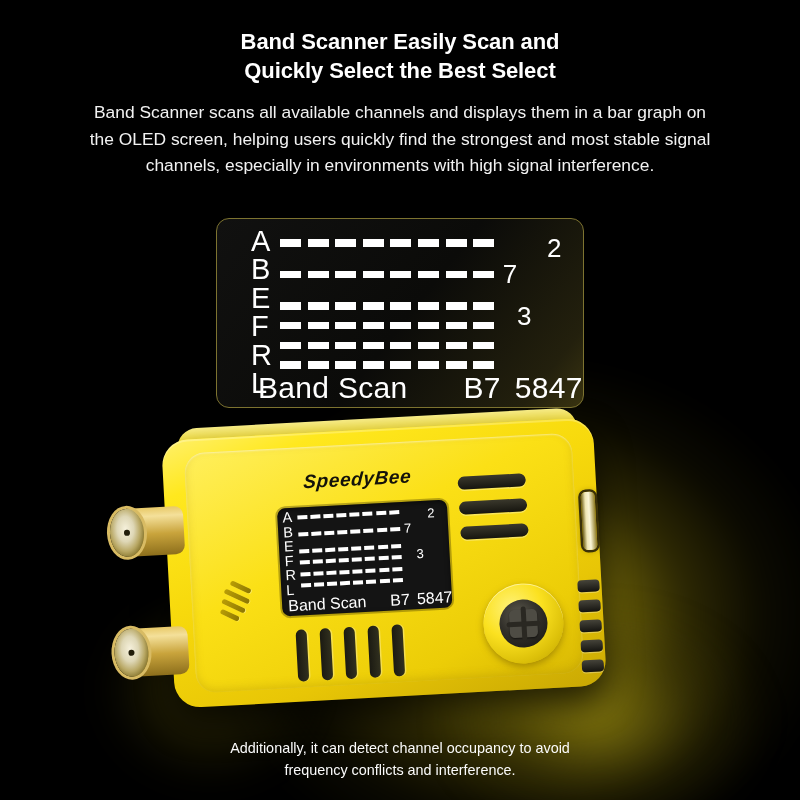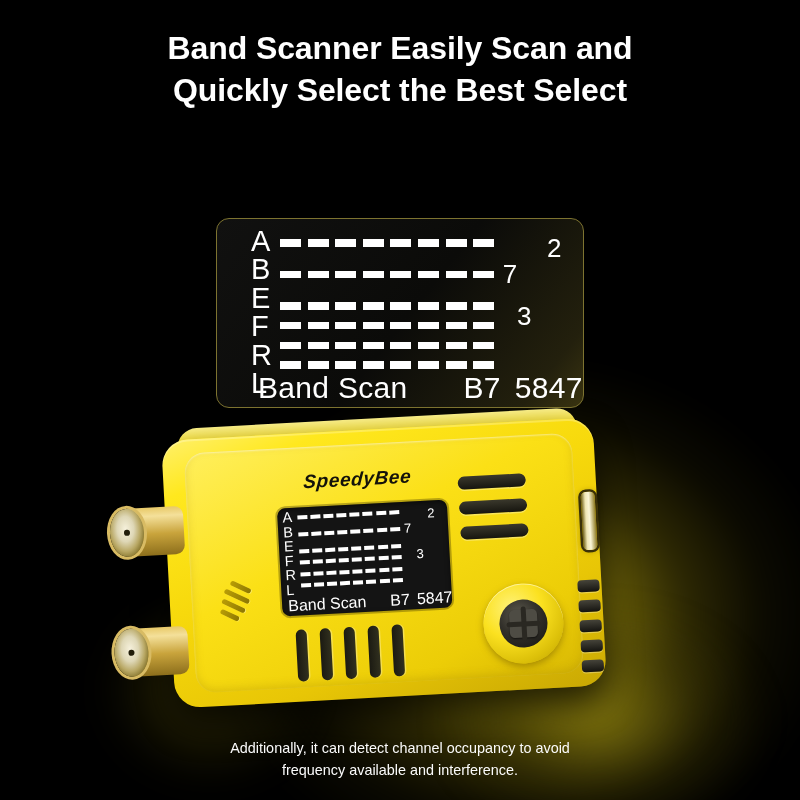--- a/index.html
+++ b/index.html
@@ -38,21 +38,21 @@
     width:300px; height:260px;
     background:radial-gradient(ellipse 50% 50% at 50% 50%,
       rgba(190,172,18,0.26) 0%, rgba(0,0,0,0) 72%);
     filter:blur(18px); pointer-events:none; z-index:0;
   }
 
   
   .textwrap { position:relative; z-index:5; text-align:center; }
   #headline {
     margin-top:28px;
-    font-size:32px; font-weight:bold; line-height:1.30;
+    font-size:22px; font-weight:bold; line-height:1.30;
     letter-spacing:-0.1px; color:#ffffff;
   }
   #headline .l { display:block; }
   #subcopy {
     margin:14px auto 0; width:640px;
     font-size:17.4px; line-height:1.52; color:#f2f2f2; font-weight:400;
   }
   #footnote {
     position:absolute; left:0; right:0; top:737px; z-index:6;
     font-size:14.4px; line-height:1.55; color:#fbfbfb; text-align:center;
@@ -251,20 +251,21 @@
 
 <div id="glow-main"></div>
 <div id="glow-soft"></div>
 <div id="glow-left"></div>
 
 <div class="textwrap">
   <h1 id="headline">
     <span class="l">Band Scanner Easily Scan and</span>
     <span class="l">Quickly Select the Best Select</span>
   </h1>
+  <p id="subcopy">Band Scanner scans all available channels and displays them in a bar graph on the OLED screen, helping users quickly find the strongest and most stable signal channels, especially in environments with high signal interference.</p>
 </div>
 
 <div id="hero-oled">
   <div class="oled-face">
     <div class="bandletters">
         <span>A</span>
         <span>B</span>
         <span>E</span>
         <span>F</span>
         <span>R</span>
@@ -506,14 +507,14 @@
       <div class="barrel"></div>
       <div class="cap">
           <div class="pin"></div>
         </div>
     </div>
   </div>
 </div>
 
 <div id="footnote">
   <span class="l">Additionally, it can detect channel occupancy to avoid</span>
-  <span class="l">frequency available and interference.</span>
+  <span class="l">frequency conflicts and interference.</span>
 </div>
 
 </body></html>

